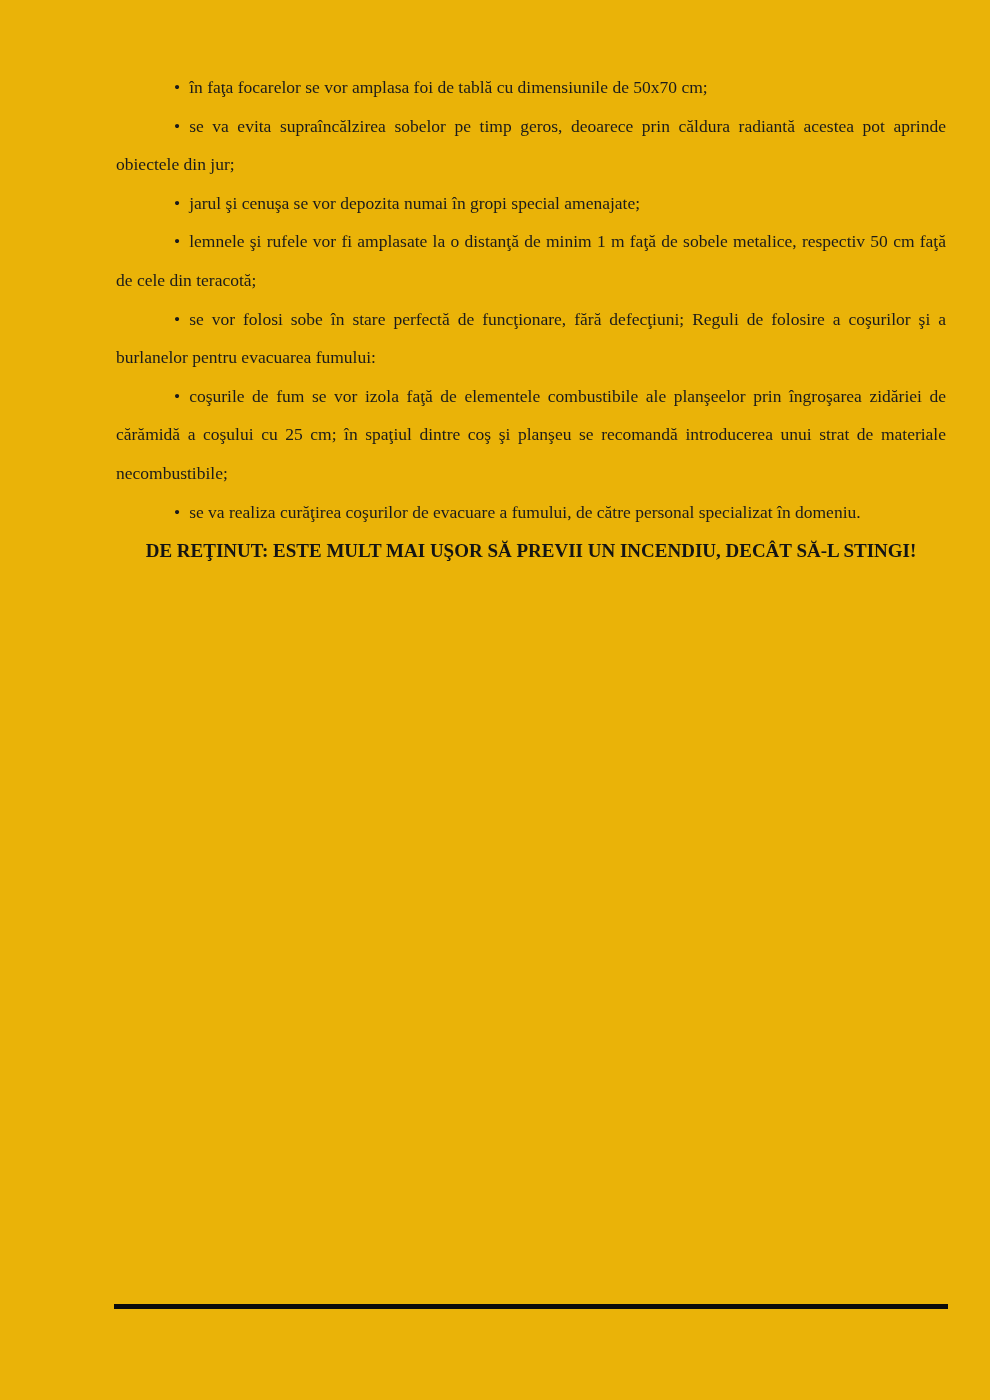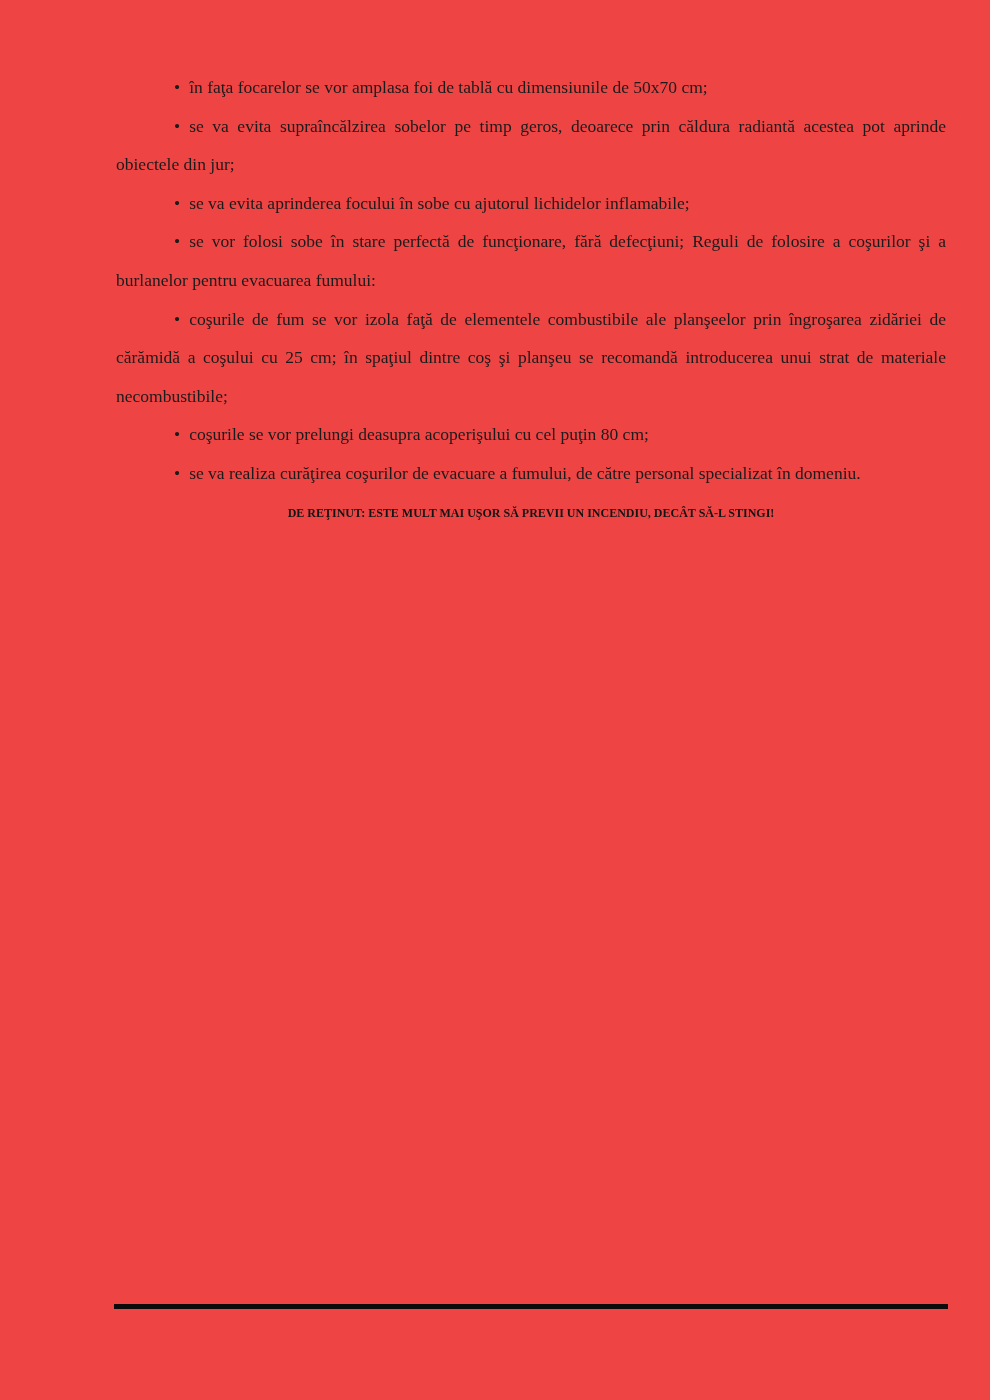--- a/index.html
+++ b/index.html
@@ -4,41 +4,41 @@
 <style>
   * { margin: 0; padding: 0; box-sizing: border-box; }
   html, body {
     width: 990px; height: 1400px;
     background: #ffffff;
     overflow: hidden;
   }
   .page {
     position: relative;
     width: 990px; height: 1400px;
-    background: #ef4444;
+    background: #eab308;
     font-family: "Liberation Serif", "DejaVu Serif", serif;
     color: #1b1b1b;
   }
   .content {
     position: absolute;
     top: 68px; left: 116px;
     width: 830px;
   }
   p.bullet {
     font-size: 17.5px;
     line-height: 38.6px;
     text-align: justify;
     text-indent: 58px;
     margin: 0;
   }
   .marker {
     padding-right: 9px;
   }
   p.closing {
-    font-size: 12px;
+    font-size: 19px;
     line-height: 40px;
     font-weight: bold;
     text-align: center;
     text-indent: 0;
     color: #141414;
   }
   .footer-rule {
     position: absolute;
     left: 114px; top: 1304px;
     width: 834px; height: 5px;
@@ -48,31 +48,31 @@
 </head>
 <body>
 
 <div class="page">
   <div class="content">
 
     <p class="bullet"><span class="marker">•</span><span>în faţa focarelor se vor amplasa foi de tablă cu dimensiunile de 50x70 cm;</span></p>
 
     <p class="bullet"><span class="marker">•</span><span>se va evita supraîncălzirea sobelor pe timp geros, deoarece prin căldura radiantă acestea pot aprinde obiectele din jur;</span></p>
 
+    <p class="bullet"><span class="marker">•</span><span>jarul şi cenuşa se vor depozita numai în gropi special amenajate;</span></p>
+
+    <p class="bullet"><span class="marker">•</span><span>lemnele şi rufele vor fi amplasate la o distanţă de minim 1 m faţă de sobele metalice, respectiv 50 cm faţă de cele din teracotă;</span></p>
 
 
-
-    <p class="bullet"><span class="marker">•</span><span>se va evita aprinderea focului în sobe cu ajutorul lichidelor inflamabile;</span></p>
 
     <p class="bullet"><span class="marker">•</span><span>se vor folosi sobe în stare perfectă de funcţionare, fără defecţiuni; Reguli de folosire a coşurilor şi a burlanelor pentru evacuarea fumului:</span></p>
 
     <p class="bullet"><span class="marker">•</span><span>coşurile de fum se vor izola faţă de elementele combustibile ale planşeelor prin îngroşarea zidăriei de cărămidă a coşului cu 25 cm; în spaţiul dintre coş şi planşeu se recomandă introducerea unui strat de materiale necombustibile;</span></p>
 
 
-    <p class="bullet"><span class="marker">•</span><span>coşurile se vor prelungi deasupra acoperişului cu cel puţin 80 cm;</span></p>
 
     <p class="bullet"><span class="marker">•</span><span>se va realiza curăţirea coşurilor de evacuare a fumului, de către personal specializat în domeniu.</span></p>
 
     <p class="closing">DE REŢINUT: ESTE MULT MAI UŞOR SĂ PREVII UN INCENDIU, DECÂT SĂ-L STINGI!</p>
 
   </div>
 
   <div class="footer-rule"></div>
 </div>
 

